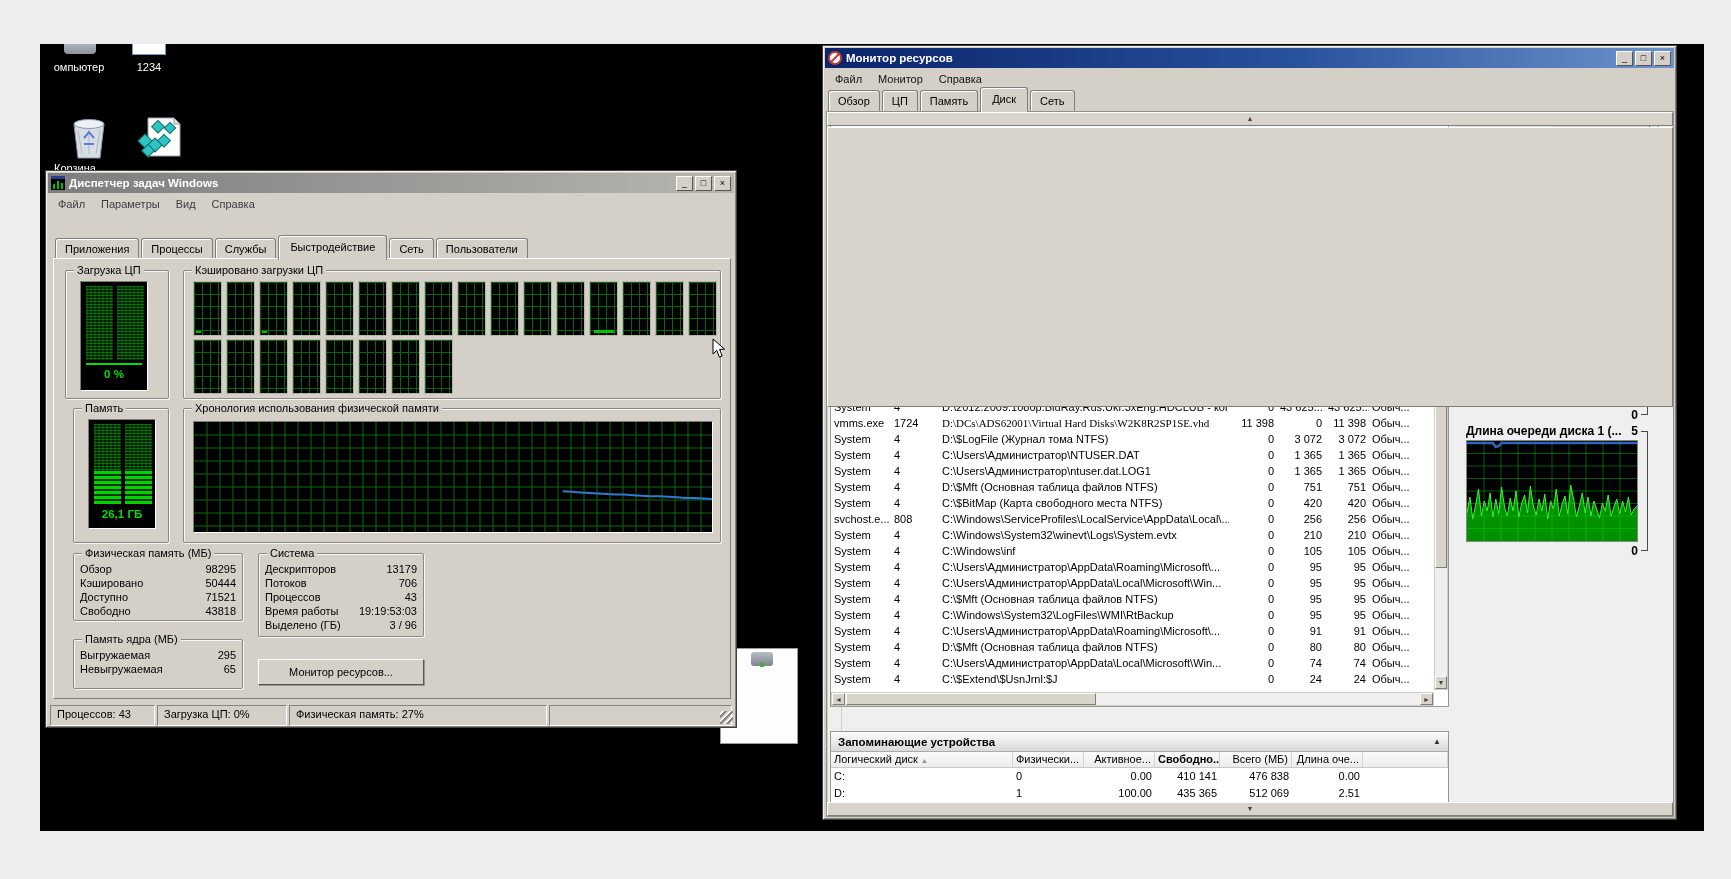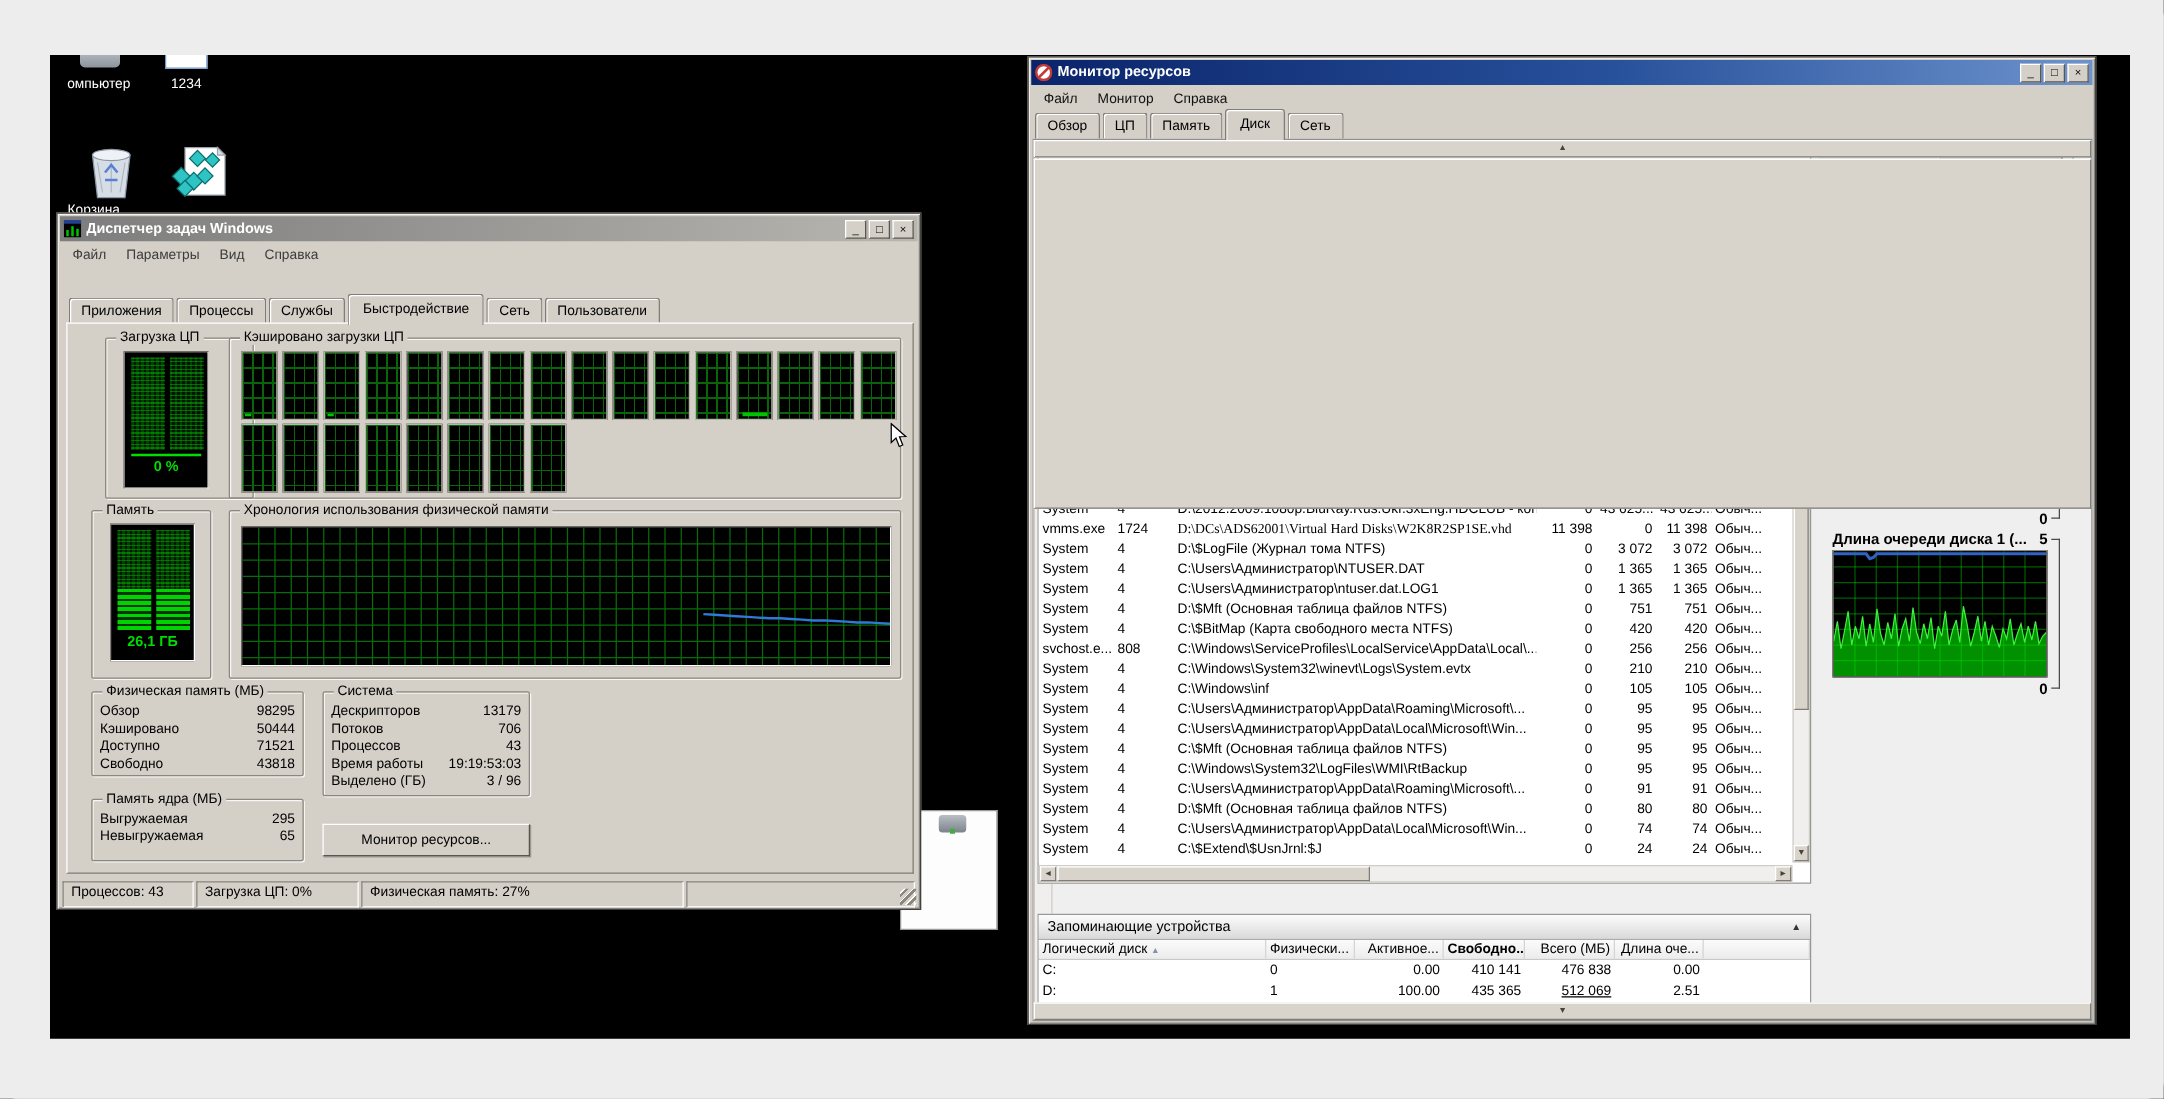--- a/index.html
+++ b/index.html
@@ -33,21 +33,21 @@
   .tabpage { position:absolute; background:#d4d0c8; border:1px solid; border-color:#fff #7e7c76 #7e7c76 #fff; }
 
   
   #tm { left:5px; top:126px; width:692px; height:558px; z-index:10; }
   #tm .titlebar { background:linear-gradient(to right,#7d7d7d,#9f9e9b 60%,#b8b6b0); }
   #tm-menu { top:23px; }
   #tm-tabs { left:9px; top:64px; height:24px; }
   #tm-page { left:7px; top:87px; width:678px; height:441px; }
   .gb { position:absolute; border:1px solid #8a8880; border-radius:2px; box-shadow:inset 1px 1px 0 rgba(255,255,255,.8), 1px 1px 0 rgba(255,255,255,.8); }
   .gb-label { position:absolute; top:-7px; left:8px; background:#d4d0c8; padding:0 3px; white-space:nowrap; }
-  #gb-cpu    { left:38px;  top:99px;  width:119px;  height:129px; }
+  #gb-cpu    { left:19px;  top:99px;  width:104px;  height:129px; }
   #gb-cpuh   { left:137px; top:99px;  width:538px; height:129px; }
   #gb-mem    { left:27px;  top:237px; width:96px;  height:135px; }
   #gb-memh   { left:137px; top:237px; width:538px; height:135px; }
   #gb-phys   { left:27px;  top:382px; width:170px; height:68px; }
   #gb-sys    { left:212px; top:382px; width:166px; height:84px; }
   #gb-kern   { left:27px;  top:468px; width:170px; height:50px; }
   .gb-rows { position:absolute; left:6px; right:6px; top:8px; }
   .gb-row { display:flex; justify-content:space-between; height:14px; line-height:14px; }
   .crt { position:absolute; background:#000; border:1px solid; border-color:#7e7c76 #fff #fff #7e7c76; }
   .gauge { left:14px; top:10px; width:68px; height:110px; }
@@ -70,21 +70,21 @@
 
   
   #rm { left:782px; top:1px; width:855px; height:775px; z-index:10; }
   #rm .titlebar { background:linear-gradient(to right,#0a246a,#28519c 55%,#6c93cc); }
   #rm-menu { top:23px; }
   #rm-menu .menu-item { color:#111; }
   #rm-tabs { left:5px; top:42px; height:23px; }
   #rm-content { position:absolute; left:3px; top:65px; width:848px; height:706px; background:#efefef; border:1px solid #8f8f8f; }
   .section { position:absolute; border:1px solid #979797; background:#fff; }
   .sec-head { position:absolute; left:0; right:0; top:0; height:20px; background:linear-gradient(#fcfcfc,#d9d9d9); border-bottom:1px solid #ababab; display:flex; align-items:center; padding:0 7px; }
-  .sec-title { font-weight:normal; font-size:11.5px; white-space:nowrap; }
+  .sec-title { font-weight:bold; font-size:11.5px; white-space:nowrap; }
   .legend { display:flex; align-items:center; gap:5px; margin-left:30px; white-space:nowrap; }
   .swatch { width:10px; height:10px; border:1px solid #5d5d5d; }
   .collapse { margin-left:auto; font-size:8px; color:#333; }
   .colhead { position:absolute; left:0; right:0; top:20px; height:16px; display:flex; background:linear-gradient(#fbfbfb,#ececec); border-bottom:1px solid #c9c9c9; overflow:hidden; }
   .hcell { border-right:1px solid #d4d4d4; padding:0 3px; line-height:15px; white-space:nowrap; overflow:hidden; }
   .tbody { position:absolute; left:0; right:0; top:36px; bottom:0; overflow:hidden; background:#fff; }
   .trow { display:flex; overflow:hidden; }
   .tcell { padding:0 3px; white-space:nowrap; overflow:hidden; }
   .num { text-align:right; }
   .sort { font-size:7px; color:#8792a8; margin-left:3px; }
@@ -700,21 +700,21 @@
                 <div class="tcell num" style="width: 65px;"><span>410 141</span></div>
                 <div class="tcell num" style="width: 72px;"><span>476 838</span></div>
                 <div class="tcell num" style="width: 71px;"><span>0.00</span></div>
                 <div class="tcell" style="flex: 1 1 0%;"></div>
               </div>
               <div class="trow" style="height: 17px; line-height: 17px;">
                 <div class="tcell" style="width: 182px;"><span>D:</span></div>
                 <div class="tcell" style="width: 71px;"><span>1</span></div>
                 <div class="tcell num" style="width: 71px;"><span>100.00</span></div>
                 <div class="tcell num" style="width: 65px;"><span>435 365</span></div>
-                <div class="tcell num" style="width: 72px; text-decoration: underline;"><span>512 069</span></div>
+                <div class="tcell num" style="width: 72px;"><span>512 069</span></div>
                 <div class="tcell num" style="width: 71px;"><span>2.51</span></div>
                 <div class="tcell" style="flex: 1 1 0%;"></div>
               </div>
             </div>
         </div>
 
         <div id="rm-right">
           <div id="rm-toolbar">
             <div id="rm-expand">▶</div>
             <div id="rm-view-btn">

